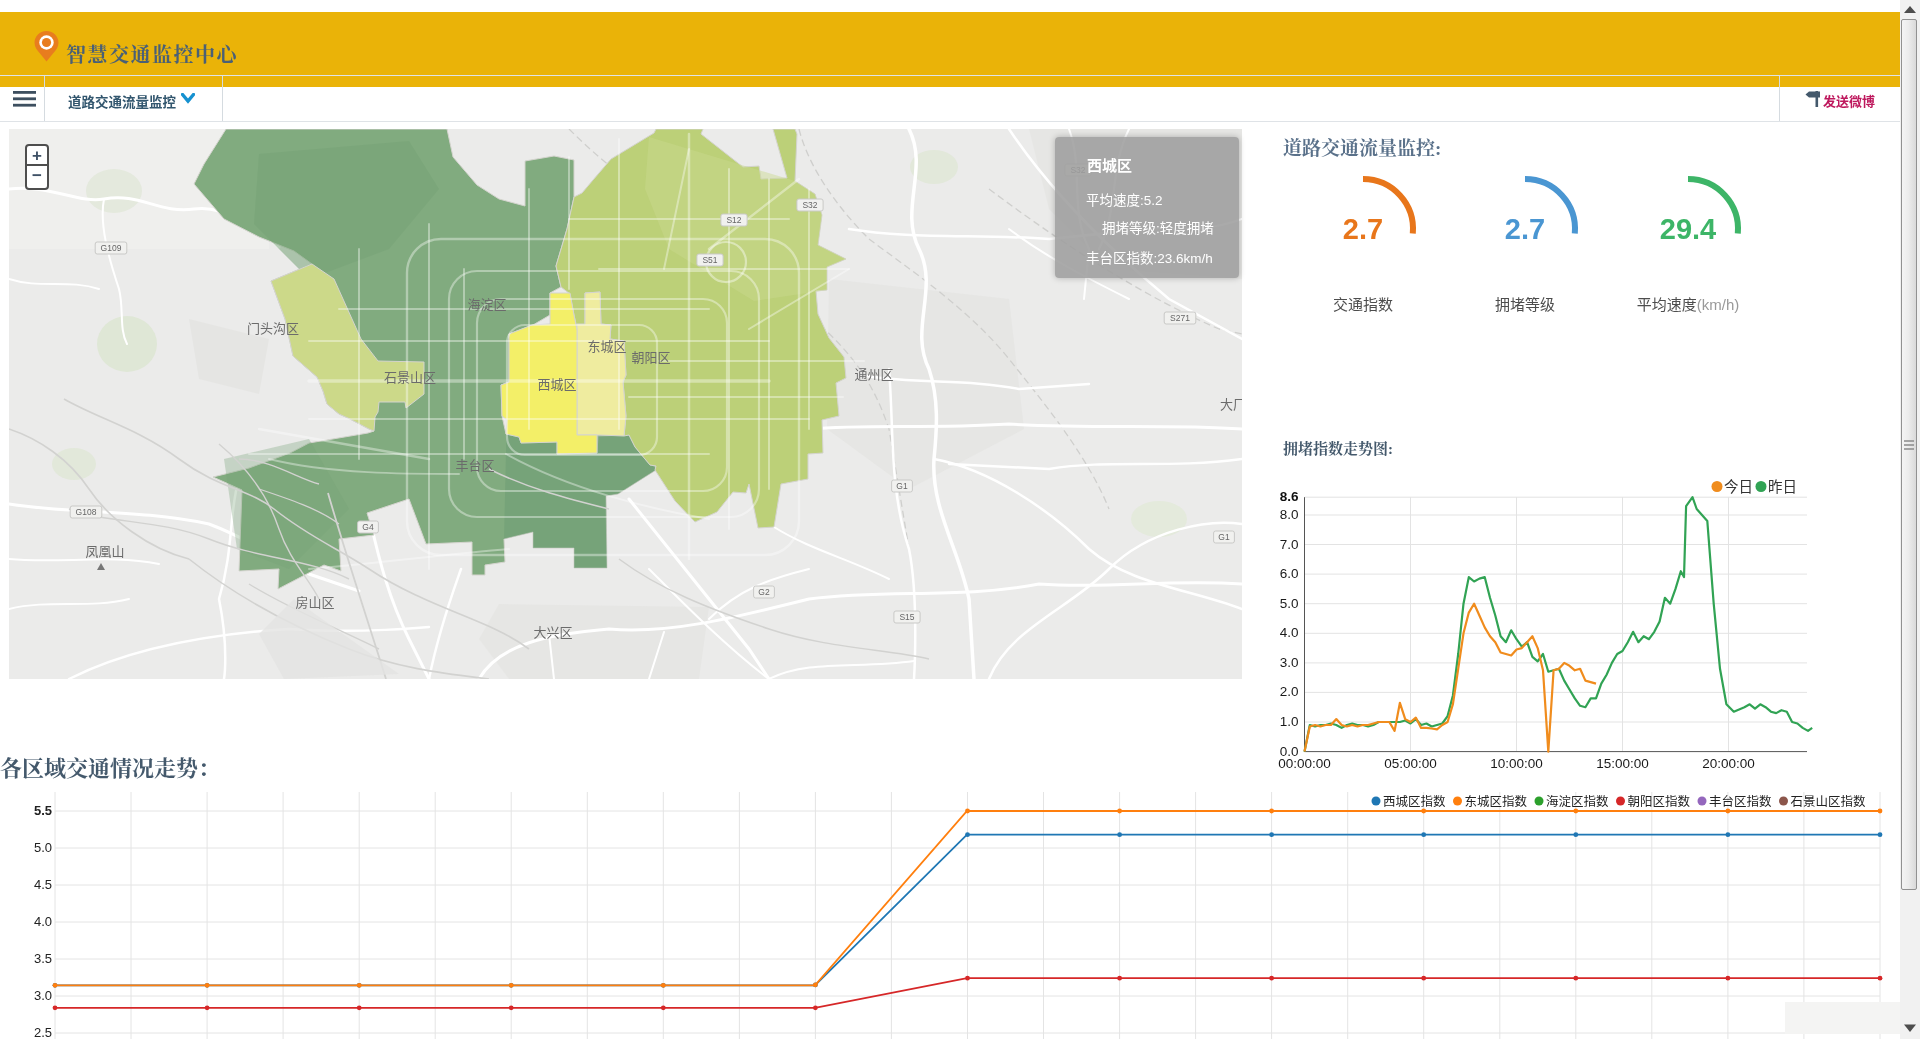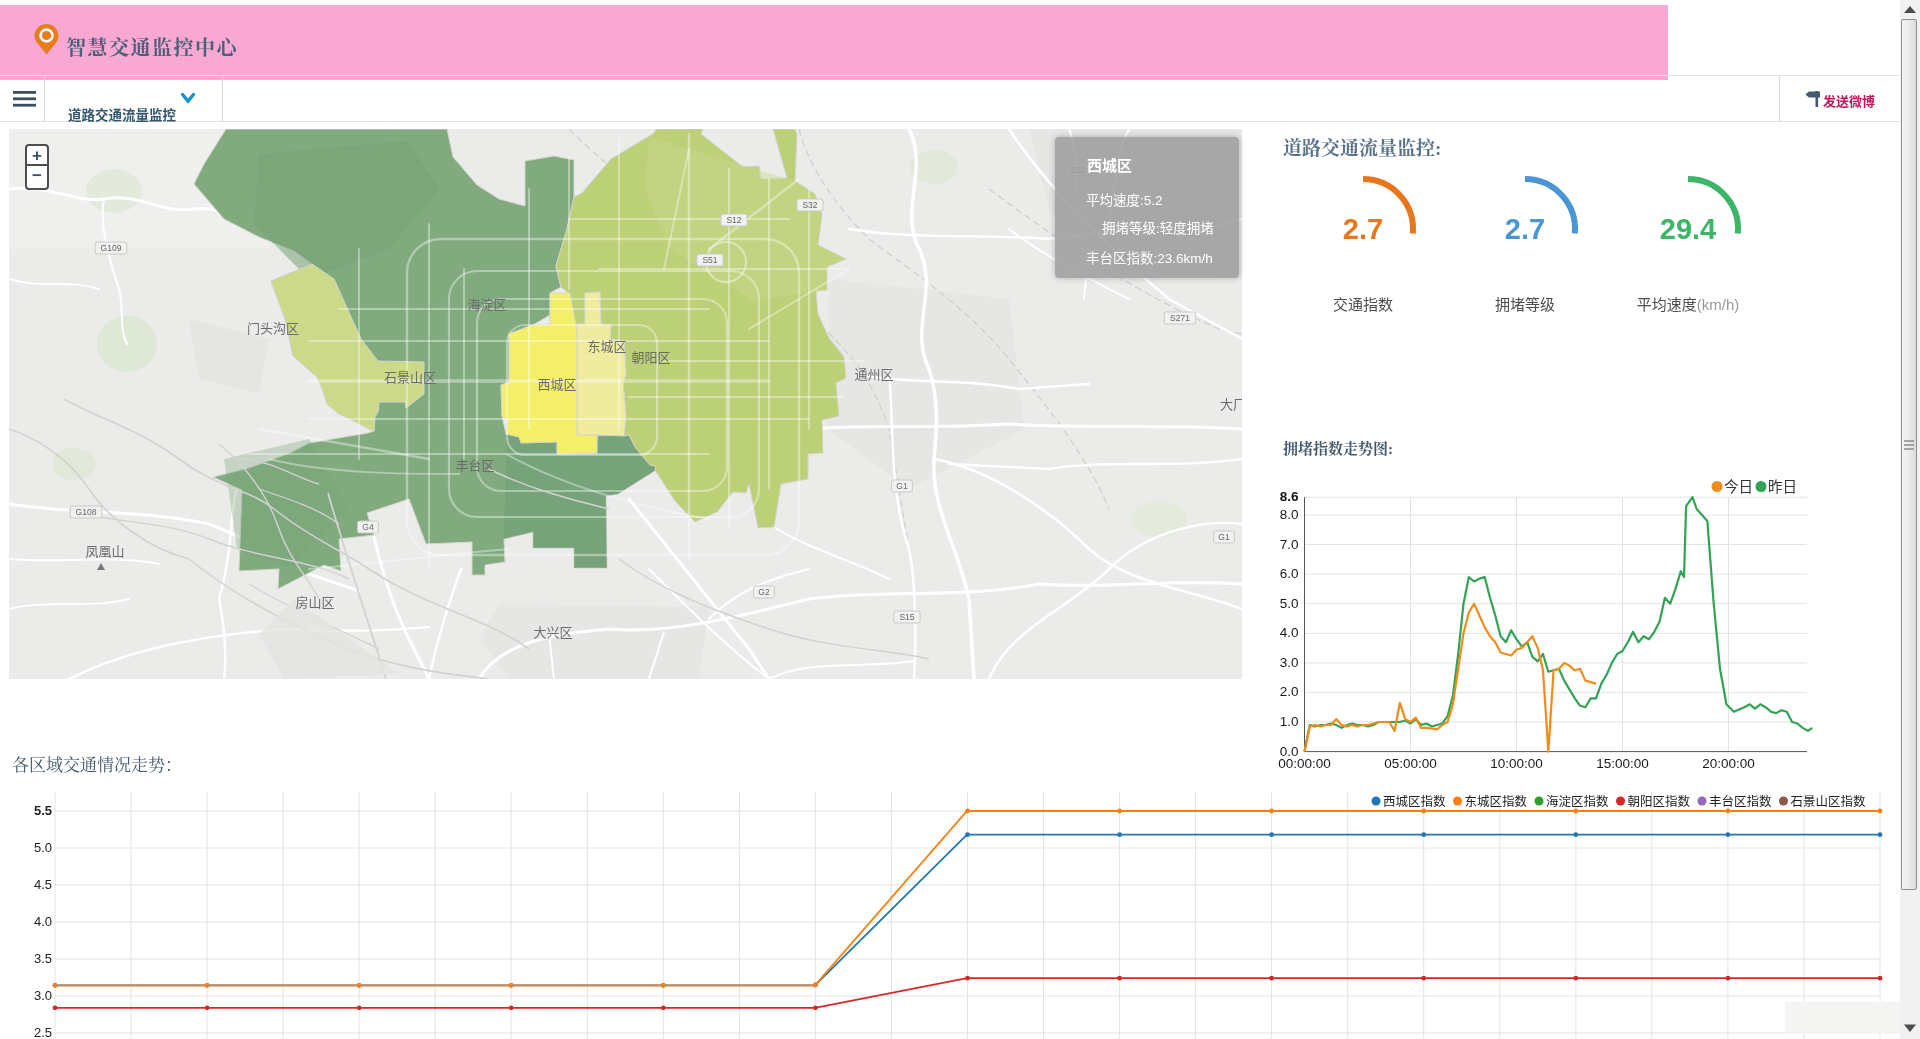--- a/index.html
+++ b/index.html
@@ -1,38 +1,38 @@
 <!DOCTYPE html>
 <html lang="zh"><head><meta charset="utf-8">
 <style>
 *{margin:0;padding:0;box-sizing:border-box}
 html,body{width:1920px;height:1039px;overflow:hidden;background:#fff;font-family:"Liberation Sans","Noto Sans CJK SC",sans-serif}
 .serif{font-family:"Liberation Serif","Noto Serif CJK SC",serif}
 .abs{position:absolute}
 </style></head>
 <body>
 
-<div class="abs" style="left:0;top:5px;width:1668px;height:75px;background:#f9a8d4">
+<div class="abs" style="left:0;top:12px;width:1920px;height:75px;background:#eab308">
 <svg class="abs" style="left:33px;top:18px" width="27" height="33" viewBox="0 0 27 33">
 <path d="M13.5 1 C6.6 1 1.5 6.3 1.5 12.6 C1.5 17 4 20.5 7 23.5 L13.5 31.5 L20 23.5 C23 20.5 25.5 17 25.5 12.6 C25.5 6.3 20.4 1 13.5 1 Z" fill="#e87d1e"></path>
 <circle cx="13.5" cy="12.5" r="7.2" fill="#fff"></circle>
 <circle cx="13.5" cy="12.5" r="4.6" fill="#e87d1e"></circle>
 </svg>
 <div class="abs serif" style="left:66px;top:27px;font-size:20px;font-weight:bold;color:#4a6076;letter-spacing:1.5px">智慧交通监控中心</div>
 </div>
 
 <div class="abs" style="left:0;top:75px;width:1920px;height:47px;border-top:1px solid #dfe3e7;border-bottom:1px solid #dfe3e7">
 <svg class="abs" style="left:13px;top:15px" width="23" height="16" viewBox="0 0 23 16">
 <rect x="0" y="0" width="23" height="2.8" fill="#3d4f5f"></rect>
       <rect x="0" y="6.4" width="23" height="2.8" fill="#3d4f5f"></rect>
       <rect x="0" y="12.8" width="23" height="2.8" fill="#3d4f5f"></rect>
 </svg>
 <div class="abs" style="left:44px;top:0;width:1px;height:45px;background:#d5dbe0"></div>
 <div class="abs" style="left:222px;top:0;width:1px;height:45px;background:#d5dbe0"></div>
-<div class="abs" style="left:68px;top:28px;font-size:13.5px;font-weight:bold;color:#32566e">道路交通流量监控</div>
+<div class="abs" style="left:68px;top:15px;font-size:13.5px;font-weight:bold;color:#32566e">道路交通流量监控</div>
 <svg class="abs" style="left:181px;top:17px" width="14" height="11" viewBox="0 0 14 11">
       <path d="M1.5 1.5 L7 8 L12.5 1.5" fill="none" stroke="#1691d0" stroke-width="3.4" stroke-linecap="round"></path>
     </svg>
 <div class="abs" style="left:1779px;top:0;width:1px;height:45px;background:#d5dbe0"></div>
 <svg class="abs" style="left:1805px;top:14px" width="16" height="18" viewBox="0 0 16 18">
 <path d="M15 1.5 L4 1.5 L0.5 4.5 L4 7.5 L15 7.5 Z" fill="#44596c"></path>
       <rect x="10.5" y="1" width="2.6" height="16" fill="#44596c"></rect>
 </svg>
 <div class="abs" style="left:1823px;top:15px;font-size:13px;font-weight:bold;color:#be185d">发送微博</div>
 </div>
@@ -232,21 +232,21 @@
     <text x="357.5" y="292.6" text-anchor="middle" font-size="13.5" fill="#1a1a1a">15:00:00</text>
     <text x="463.5" y="292.6" text-anchor="middle" font-size="13.5" fill="#1a1a1a">20:00:00</text>
 <polyline points="39.5,276.6 44.8,250.0 50.1,251.5 55.4,250.0 60.7,250.0 66.0,248.5 71.3,250.0 76.6,252.9 81.9,250.0 87.2,248.5 92.5,250.0 97.8,250.0 103.1,251.5 108.4,250.0 113.7,247.0 119.0,247.0 124.3,247.0 129.6,247.0 134.9,247.0 140.2,245.5 145.5,248.5 150.8,244.1 156.1,250.0 161.4,248.5 166.7,251.5 172.0,250.0 177.3,248.5 182.6,241.1 187.9,220.4 193.2,179.0 198.5,128.7 203.8,102.1 209.1,106.5 214.4,103.6 219.7,102.1 225.0,122.8 230.3,140.5 235.6,161.2 240.9,167.2 246.2,155.3 251.5,164.2 256.8,171.6 262.1,167.2 267.4,181.9 272.7,186.4 278.0,179.0 283.3,196.7 288.6,195.3 293.9,193.8 299.2,205.6 304.5,214.5 309.8,223.4 315.1,230.8 320.4,232.2 325.7,223.4 331.0,223.4 336.3,208.6 341.6,199.7 346.9,187.9 352.2,179.0 357.5,176.0 362.8,167.2 368.1,156.8 373.4,167.2 378.7,161.2 384.0,164.2 389.3,156.8 394.6,146.4 399.9,122.8 405.2,128.7 410.5,113.9 415.8,96.2 419.0,102.1 421.1,31.1 424.3,26.6 427.5,22.2 431.7,34.0 437.0,40.0 442.3,45.9 448.7,128.7 455.0,193.8 461.4,229.3 468.8,236.7 479.4,232.2 484.7,229.3 490.0,233.7 495.3,229.3 500.6,232.2 505.9,236.7 511.2,238.1 516.5,235.2 521.8,236.7 527.1,247.0 532.4,248.5 537.7,252.9 543.0,255.9 547.2,252.9" fill="none" stroke="#31a354" stroke-width="2.2" stroke-linejoin="round"></polyline>
 <polyline points="39.5,276.6 44.8,251.5 50.1,250.0 55.4,251.5 60.7,250.0 66.0,250.0 71.3,244.1 76.6,250.0 81.9,251.5 87.2,250.0 92.5,251.5 97.8,250.0 103.1,250.0 108.4,248.5 113.7,247.0 119.0,247.0 124.3,247.0 129.6,255.9 134.9,227.8 140.2,244.1 145.5,247.0 150.8,242.6 156.1,252.9 161.4,252.9 166.7,253.5 172.0,254.4 177.3,250.0 182.6,247.0 187.9,229.3 193.2,193.8 198.5,158.3 203.8,137.6 209.1,128.7 214.4,140.5 219.7,152.4 225.0,161.2 230.3,167.2 235.6,177.5 240.9,179.0 246.2,180.5 251.5,174.5 256.8,173.1 262.1,167.2 267.4,161.2 272.7,173.1 278.0,195.3 283.3,276.6 288.6,195.3 293.9,193.8 299.2,187.9 304.5,190.8 309.8,195.3 315.1,193.8 320.4,205.6 325.7,207.1 331.0,208.6" fill="none" stroke="#f08c1d" stroke-width="2.2" stroke-linejoin="round"></polyline>
 <circle cx="452" cy="11.5" r="5.5" fill="#f08c1d"></circle>
     <text x="459" y="16.5" font-size="14.5" fill="#333">今日</text>
 <circle cx="496" cy="11.5" r="5.5" fill="#31a354"></circle>
     <text x="503" y="16.5" font-size="14.5" fill="#333">昨日</text>
 </svg>
 
-<div class="abs serif" style="left:12px;top:751px;font-size:17px;font-weight:normal;color:#44596c">各区域交通情况走势：</div>
+<div class="abs serif" style="left:0;top:751px;font-size:22px;font-weight:bold;color:#44596c">各区域交通情况走势：</div>
 <svg style="position:absolute;left:0;top:780px" width="1920" height="259" viewBox="0 0 1920 259">
 <line x1="55.0" y1="12" x2="55.0" y2="259" stroke="#e4e4e4" stroke-width="1"></line>
     <line x1="131.0" y1="12" x2="131.0" y2="259" stroke="#e4e4e4" stroke-width="1"></line>
     <line x1="207.1" y1="12" x2="207.1" y2="259" stroke="#e4e4e4" stroke-width="1"></line>
     <line x1="283.1" y1="12" x2="283.1" y2="259" stroke="#e4e4e4" stroke-width="1"></line>
     <line x1="359.2" y1="12" x2="359.2" y2="259" stroke="#e4e4e4" stroke-width="1"></line>
     <line x1="435.2" y1="12" x2="435.2" y2="259" stroke="#e4e4e4" stroke-width="1"></line>
     <line x1="511.2" y1="12" x2="511.2" y2="259" stroke="#e4e4e4" stroke-width="1"></line>
     <line x1="587.3" y1="12" x2="587.3" y2="259" stroke="#e4e4e4" stroke-width="1"></line>
     <line x1="663.3" y1="12" x2="663.3" y2="259" stroke="#e4e4e4" stroke-width="1"></line>

